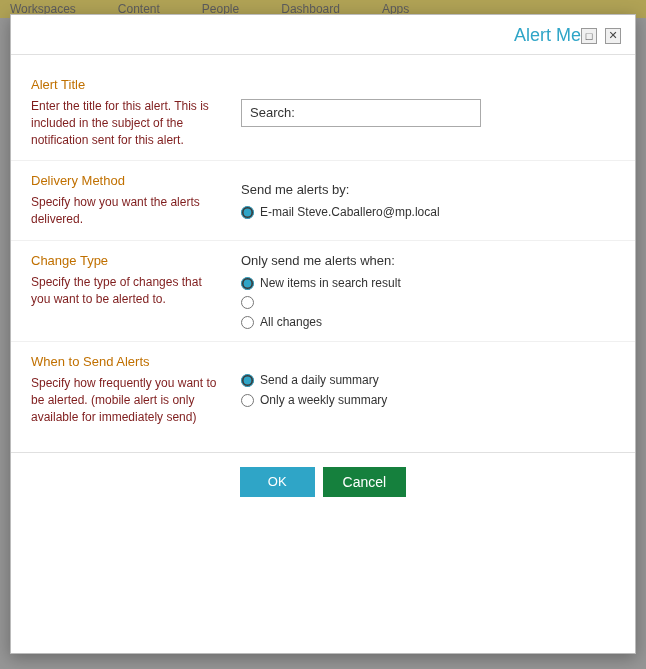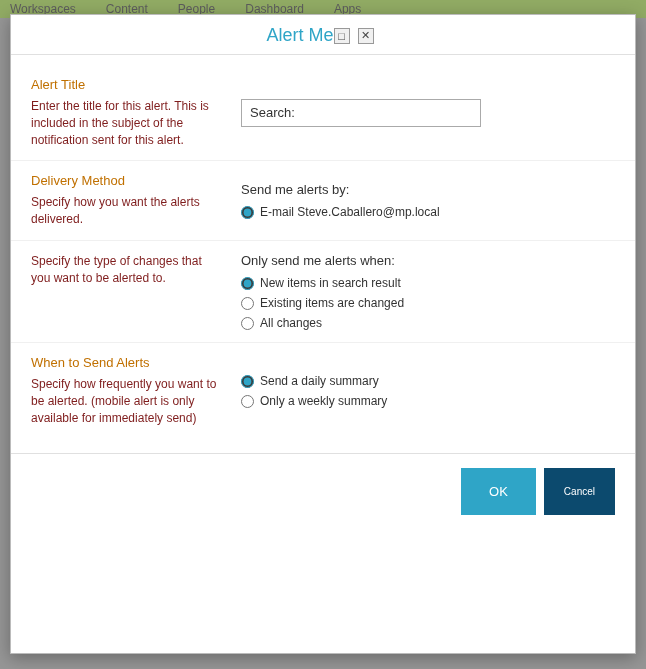--- a/index.html
+++ b/index.html
@@ -13,25 +13,25 @@
       align-items: center;
       justify-content: center;
     }
 
     .nav-bar {
       position: absolute;
       top: 0;
       left: 0;
       width: 646px;
       height: 18px;
-      background: #bef264;
+      background: #fde047;
       display: flex;
       align-items: center;
       padding: 0 10px;
-      gap: 30px;
+      gap: 42px;
       font-size: 12px;
       color: #555;
       z-index: 0;
     }
 
     .modal-overlay {
       position: absolute;
       top: 0; left: 0;
       width: 646px;
       height: 669px;
@@ -47,21 +47,21 @@
       min-height: 640px;
       background: #fff;
       border: 1px solid #bbb;
       box-shadow: 0 4px 16px rgba(0,0,0,0.3);
       z-index: 10;
     }
 
     .modal-header {
       display: flex;
       align-items: center;
-      justify-content: center;
+      justify-content: flex-end;
       padding: 10px 14px 8px 8px;
       border-bottom: 1px solid #e0e0e0;
     }
 
     .modal-title {
       font-size: 18px;
       color: #2fa5c7;
       font-weight: 400;
     }
 
@@ -158,42 +158,42 @@
     .radio-item input[type="radio"] {
       width: 13px;
       height: 13px;
       margin: 0;
       accent-color: #2fa5c7;
       cursor: pointer;
     }
 
     .modal-footer {
       display: flex;
-      justify-content: flex-end;
+      justify-content: center;
       gap: 8px;
       padding: 14px 20px;
       border-top: 1px solid #e0e0e0;
       margin-top: 4px;
     }
 
     .btn-ok {
       background: #2fa5c7;
       color: #fff;
       border: none;
       padding: 7px 28px;
       font-size: 13px;
       cursor: pointer;
     }
 
     .btn-cancel {
-      background: #0c4a6e;
+      background: #15803d;
       color: #fff;
       border: none;
-      padding: 18px 20px;
-      font-size: 10px;
+      padding: 7px 20px;
+      font-size: 14px;
       cursor: pointer;
     }
   </style>
 </head>
 <body>
 
 <div class="nav-bar">
   <span>Workspaces</span>
   <span>Content</span>
   <span>People</span>
@@ -235,32 +235,32 @@
           <label class="radio-item">
             <input type="radio" name="delivery" checked="" style="">
             <span>E-mail Steve.Caballero@mp.local</span>
           </label>
         </div>
       </div>
     </div>
 
     <div class="section">
       <div class="section-left">
+        <div class="section-title">Change Type</div>
         <div class="section-desc">Specify the type of changes that you want to be alerted to.</div>
       </div>
       <div class="section-right">
         <div class="send-label">Only send me alerts when:</div>
         <div class="radio-group">
           <label class="radio-item">
             <input type="radio" name="change_type" checked="" style="">
             <span>New items in search result</span>
           </label>
           <label class="radio-item">
             <input type="radio" name="change_type" style="">
-            <span>Existing items are changed</span>
           </label>
           <label class="radio-item">
             <input type="radio" name="change_type" style="">
             <span>All changes</span>
           </label>
         </div>
       </div>
     </div>
 
     <div class="section">

